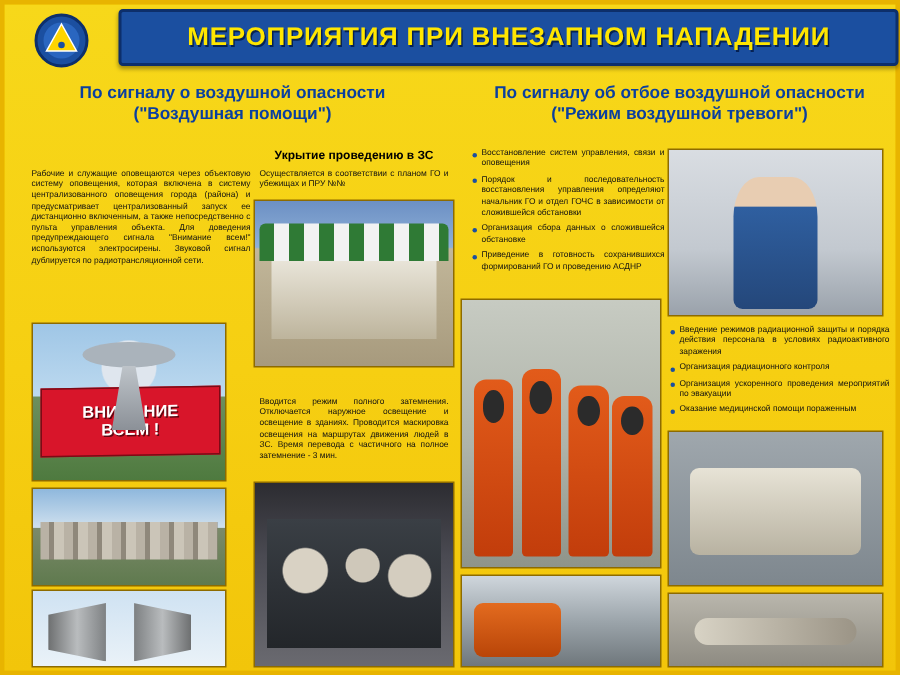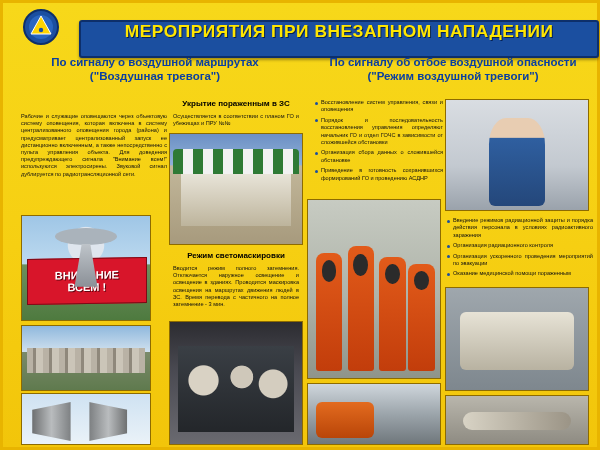--- a/index.html
+++ b/index.html
@@ -15,25 +15,25 @@
     border:3px solid #e8b400;
   }
   
   .header{
     position:absolute;left:0;top:0;width:600px;height:46px;
   }
   .logo{
     position:absolute;left:8px;top:4px;width:60px;height:40px;
   }
   .title-bar{
-    position:absolute;left:76px;top:17px;width:516px;height:34px;
+    position:absolute;left:76px;top:3px;width:516px;height:34px;
     background:#1b4fa0;
     border:2px solid #0d2f6b;
     border-radius:3px;
-    display:flex;justify-content:center;
+    display:flex;align-items:center;justify-content:center;
     box-shadow:0 2px 3px rgba(0,0,0,.35);
   }
   .title-bar .t{
     color:#ffe600;
     font-weight:bold;
     font-size:17px;
     letter-spacing:.5px;
     text-shadow:1px 1px 0 #062253;
     white-space:nowrap;
     transform:scaleX(1.02);
@@ -186,21 +186,21 @@
         <circle cx="30" cy="20" r="12" fill="#2a66c0"></circle>
         <polygon points="30,9 40,27 20,27" fill="#ffd400" stroke="#fff" stroke-width="1"></polygon>
         <circle cx="30" cy="23" r="2.2" fill="#1b4fa0"></circle>
       </svg>
     </div>
     <div class="title-bar">
       <span class="t">МЕРОПРИЯТИЯ ПРИ ВНЕЗАПНОМ НАПАДЕНИИ</span>
     </div>
   </div>
 
-  <div class="head-left">По сигналу о воздушной маршрутах ("Воздушная тревога")</div>
+  <div class="head-left">По сигналу о воздушной опасности ("Воздушная помощи")</div>
   <div class="head-right">По сигналу об отбое воздушной опасности ("Режим воздушной тревоги")</div>
 
   <div id="opov-text" class="body-txt">Рабочие и служащие оповещаются через объектовую систему оповещения, которая включена в систему централизованного оповещения города (района) и предусматривает централизованный запуск ее дистанционно включенным, а также непосредственно с пульта управления объекта. Для доведения предупреждающего сигнала "Внимание всем!" используются электросирены. Звуковой сигнал дублируется по радиотрансляционной сети.</div>
 
   <div class="ph" id="photo-building">
     <div class="img-building">
       <div class="banner">
         <span>ВНИМАНИЕ</span>
         <span>ВСЕМ !</span>
       </div>
@@ -211,28 +211,27 @@
     <div class="img-city"></div>
   </div>
 
   <div class="ph" id="photo-horns">
     <div class="img-horns">
       <div class="horn l"></div>
       <div class="horn r"></div>
     </div>
   </div>
 
-  <div id="ukr-title" class="sub">Укрытие пораженным в ЗС</div>
+  <div id="ukr-title" class="sub">Укрытие проведению в ЗС</div>
   <div id="ukr-text" class="body-txt">Осуществляется в соответствии с планом ГО и убежищах и ПРУ №№</div>
 
   <div class="ph" id="photo-tent">
     <div class="img-tent"></div>
   </div>
 
-  <div id="svet-title" class="sub">Режим светомаскировки</div>
   <div id="svet-text" class="body-txt">Вводится режим полного затемнения. Отключается наружное освещение и освещение в зданиях. Проводится маскировка освещения на маршрутах движения людей в ЗС. Время перевода с частичного на полное затемнение - 3 мин.</div>
 
   <div class="ph" id="photo-masks">
     <div class="img-masks"></div>
   </div>
 
   <div id="right-text" class="bullet-list">
     <div>Восстановление систем управления, связи и оповещения</div>
     <div>Порядок и последовательность восстановления управления определяют начальник ГО и отдел ГОЧС в зависимости от сложившейся обстановки</div>
     <div>Организация сбора данных о сложившейся обстановке</div>

